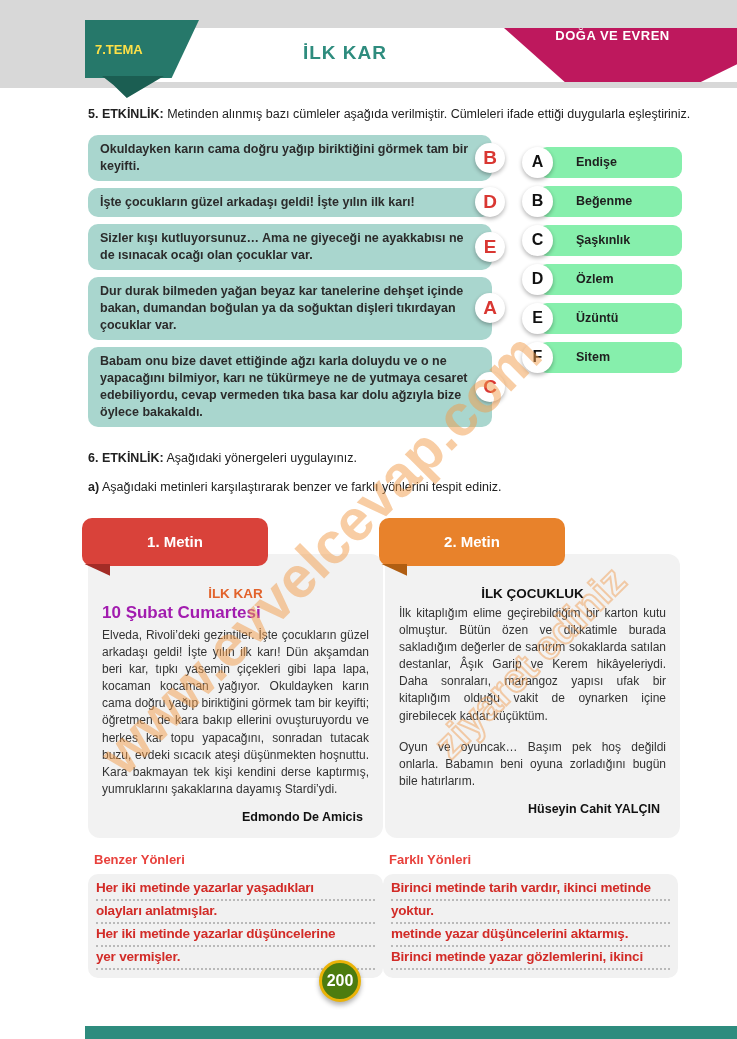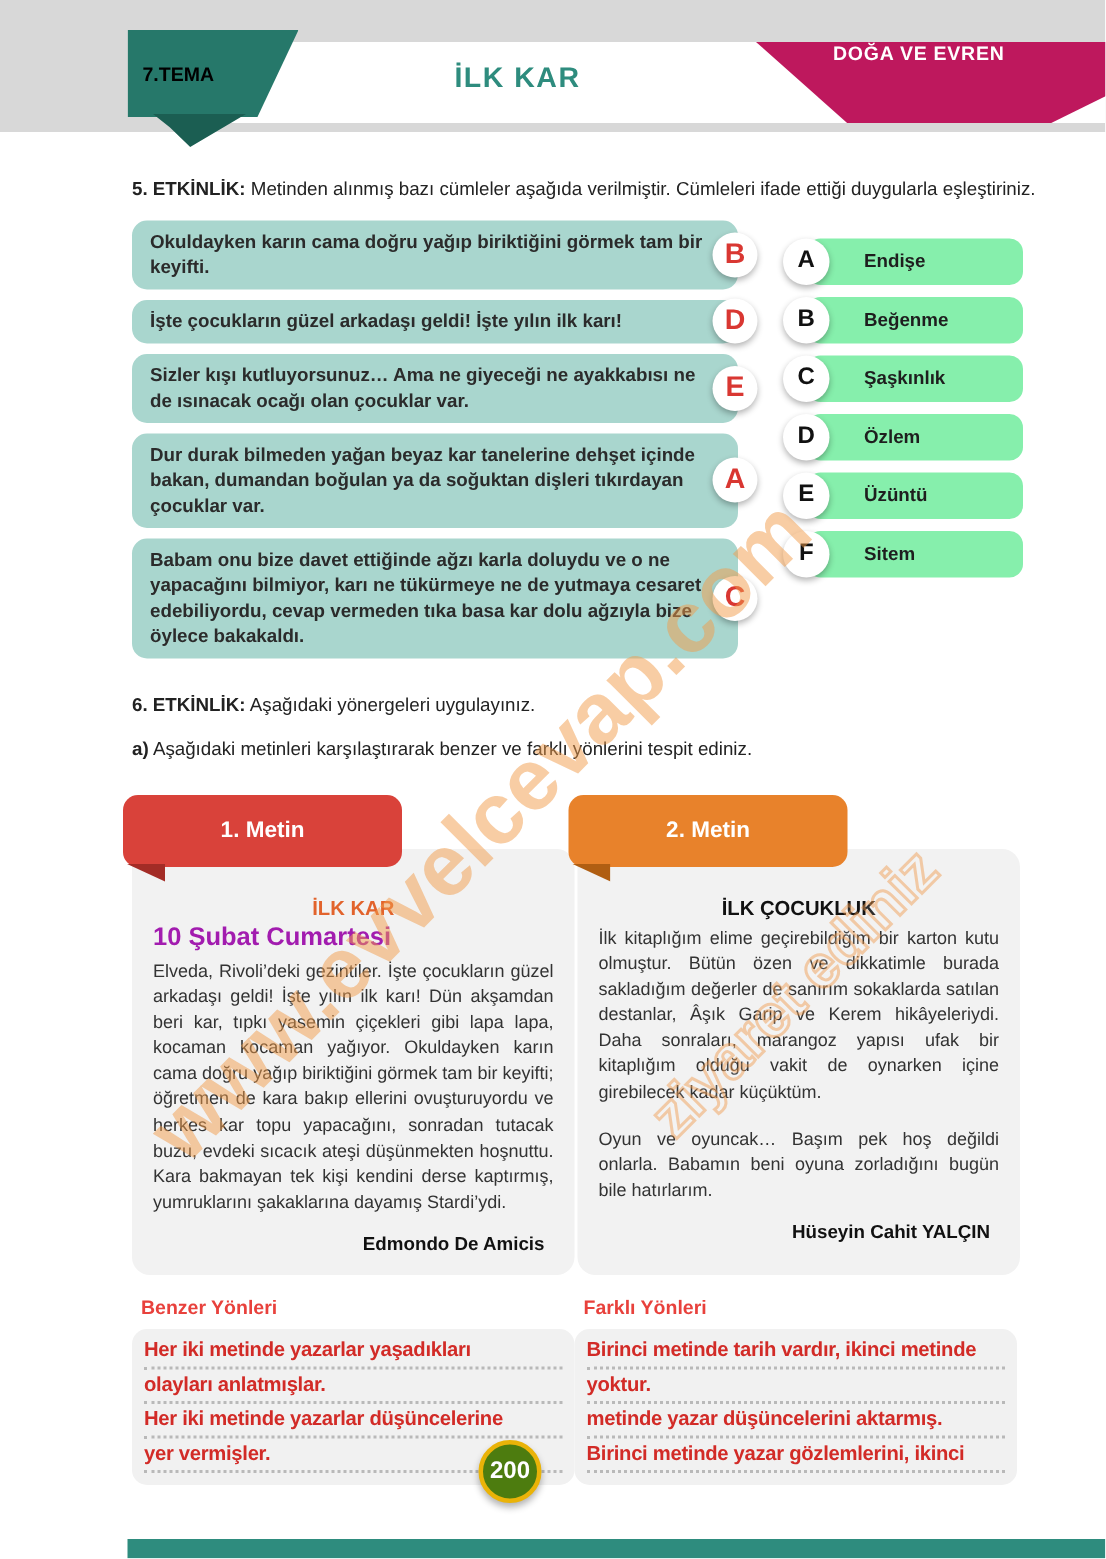--- a/index.html
+++ b/index.html
@@ -7,36 +7,36 @@
   .page { position:relative; width:737px; height:1039px; background:#fff; overflow:hidden; }
 
   
   .top-band { position:absolute; top:0; left:0; width:737px; height:88px; background:#d8d8d8; }
   .banner-white { position:absolute; top:28px; left:138px; right:0; bottom:6px; background:#fff;
     clip-path:polygon(56px 0, 100% 0, 100% 100%, 8px 100%); }
   .banner-right { position:absolute; top:28px; bottom:6px; left:504px; width:243px; background:#be185d;
     clip-path:polygon(0 0, 100% 0, 100% 58%, 81% 100%, 25% 100%); display:flex; align-items:flex-start; justify-content:center; }
   .banner-right span { color:#fff; font-weight:bold; font-size:13px; letter-spacing:.5px; padding-bottom:10px; padding-right:26px; }
   .ribbon-tema { position:absolute; left:85px; top:20px; width:114px; height:58px; background:#26786A;
-    clip-path:polygon(0 0, 100% 0, 76% 100%, 0 100%); color:#000000; font-weight:bold; font-size:13px;
+    clip-path:polygon(0 0, 100% 0, 76% 100%, 0 100%); color:#fde047; font-weight:bold; font-size:13px;
     display:flex; align-items:center; padding-left:10px; }
   .ribbon-tema-fold { position:absolute; left:102px; top:76px; width:62px; height:22px; background:#1B5E52;
     clip-path:polygon(0 0, 100% 0, 40% 100%, 18% 40%); }
   .page-title { position:absolute; top:42px; left:200px; width:290px; text-align:center;
     color:#2E8C7E; font-weight:bold; font-size:19px; letter-spacing:1px; }
 
   
   .wm { position:absolute; font-weight:bold; pointer-events:none; white-space:nowrap; z-index:40;
     transform:rotate(-45deg); }
   .wm1 { left:-60px; top:520px; width:760px; text-align:center; font-size:58px; color:rgba(242,156,74,.50); }
   .wm2 { left:150px; top:640px; width:760px; text-align:center; font-size:40px; color:rgba(255,255,255,.12);
     -webkit-text-stroke:2px rgba(240,150,70,.45); }
 
   
-  .content { position:absolute; top:118px; left:88px; width:608px; }
+  .content { position:absolute; top:106px; left:88px; width:608px; }
   .act-line { font-size:12.5px; color:#222; line-height:1.35; }
   .act-line b { font-weight:bold; }
 
   .match-row { display:flex; margin-top:12px; }
   .sent-col { width:404px; }
   .sent-box { position:relative; background:#A9D6CE; border-radius:10px; padding:6px 22px 6px 12px;
     margin-bottom:7px; font-weight:bold; font-size:12.5px; color:#2b2b2b; line-height:1.36; }
   .ans-circle { position:absolute; right:-13px; top:50%; transform:translateY(-50%); width:30px; height:30px;
     background:#fff; border-radius:50%; box-shadow:0 2px 4px rgba(0,0,0,.3); color:#D93732;
     font-weight:bold; font-size:19px; display:flex; align-items:center; justify-content:center; z-index:2; }

